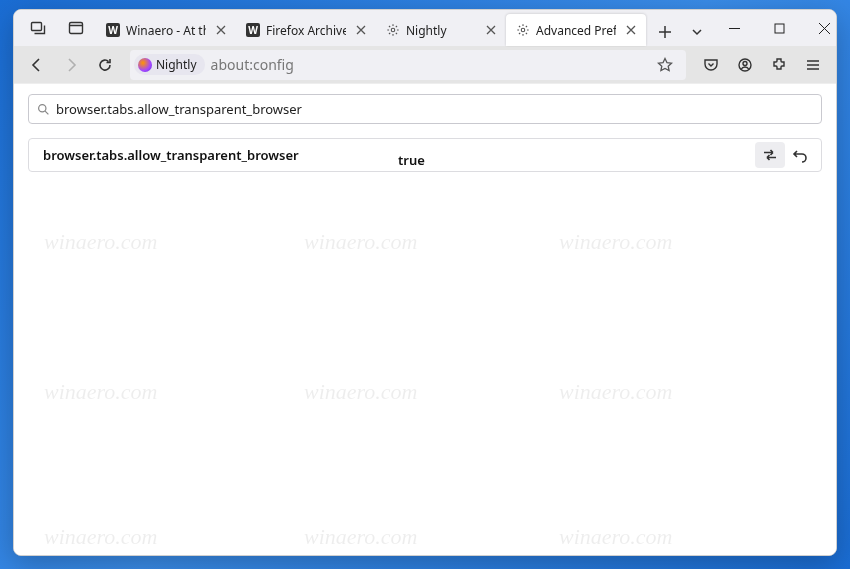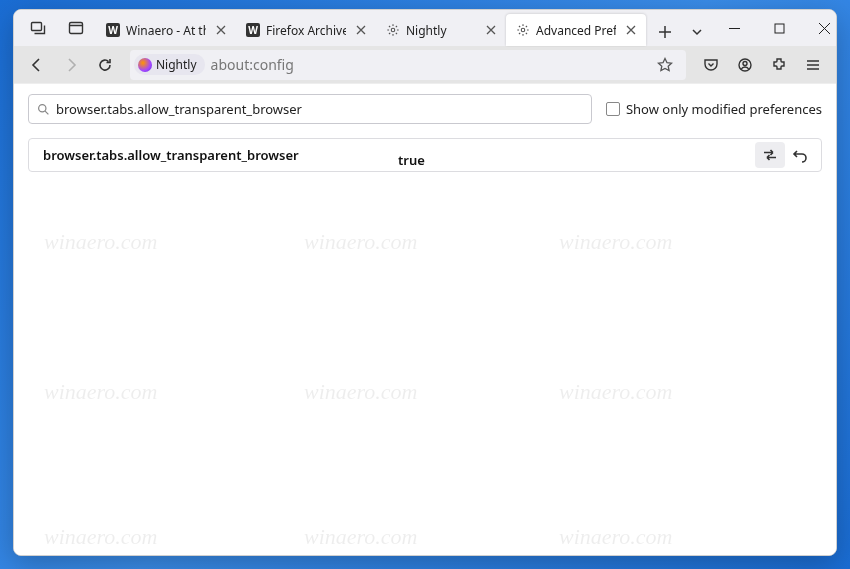--- a/index.html
+++ b/index.html
@@ -209,24 +209,20 @@
 
   <div class="content">
     <div class="searchrow">
       <div class="searchbox">
         <svg viewBox="0 0 16 16" fill="none" stroke="currentColor" stroke-width="1.5">
             <circle cx="6.5" cy="6.5" r="4.5"></circle>
             <path d="M10 10l4 4"></path>
           </svg>
         <input type="text" value="browser.tabs.allow_transparent_browser" style="">
       </div>
-      <label class="onlymod">
-        <span class="checkbox"></span>
-        <span>Show only modified preferences</span>
-      </label>
     </div>
 
     <div class="prefrow">
       <span class="prefname">browser.tabs.allow_transparent_browser</span>
       <span class="prefval">true</span>
       <span class="prefbtn toggle">
         <svg viewBox="0 0 16 16" fill="none" stroke="currentColor" stroke-width="1.6">
             <path d="M2 5.5h9M11 5.5l-2.5-2.5M11 5.5l-2.5 2.5M14 10.5H5M5 10.5l2.5-2.5M5 10.5l2.5 2.5"></path>
           </svg>
       </span>

